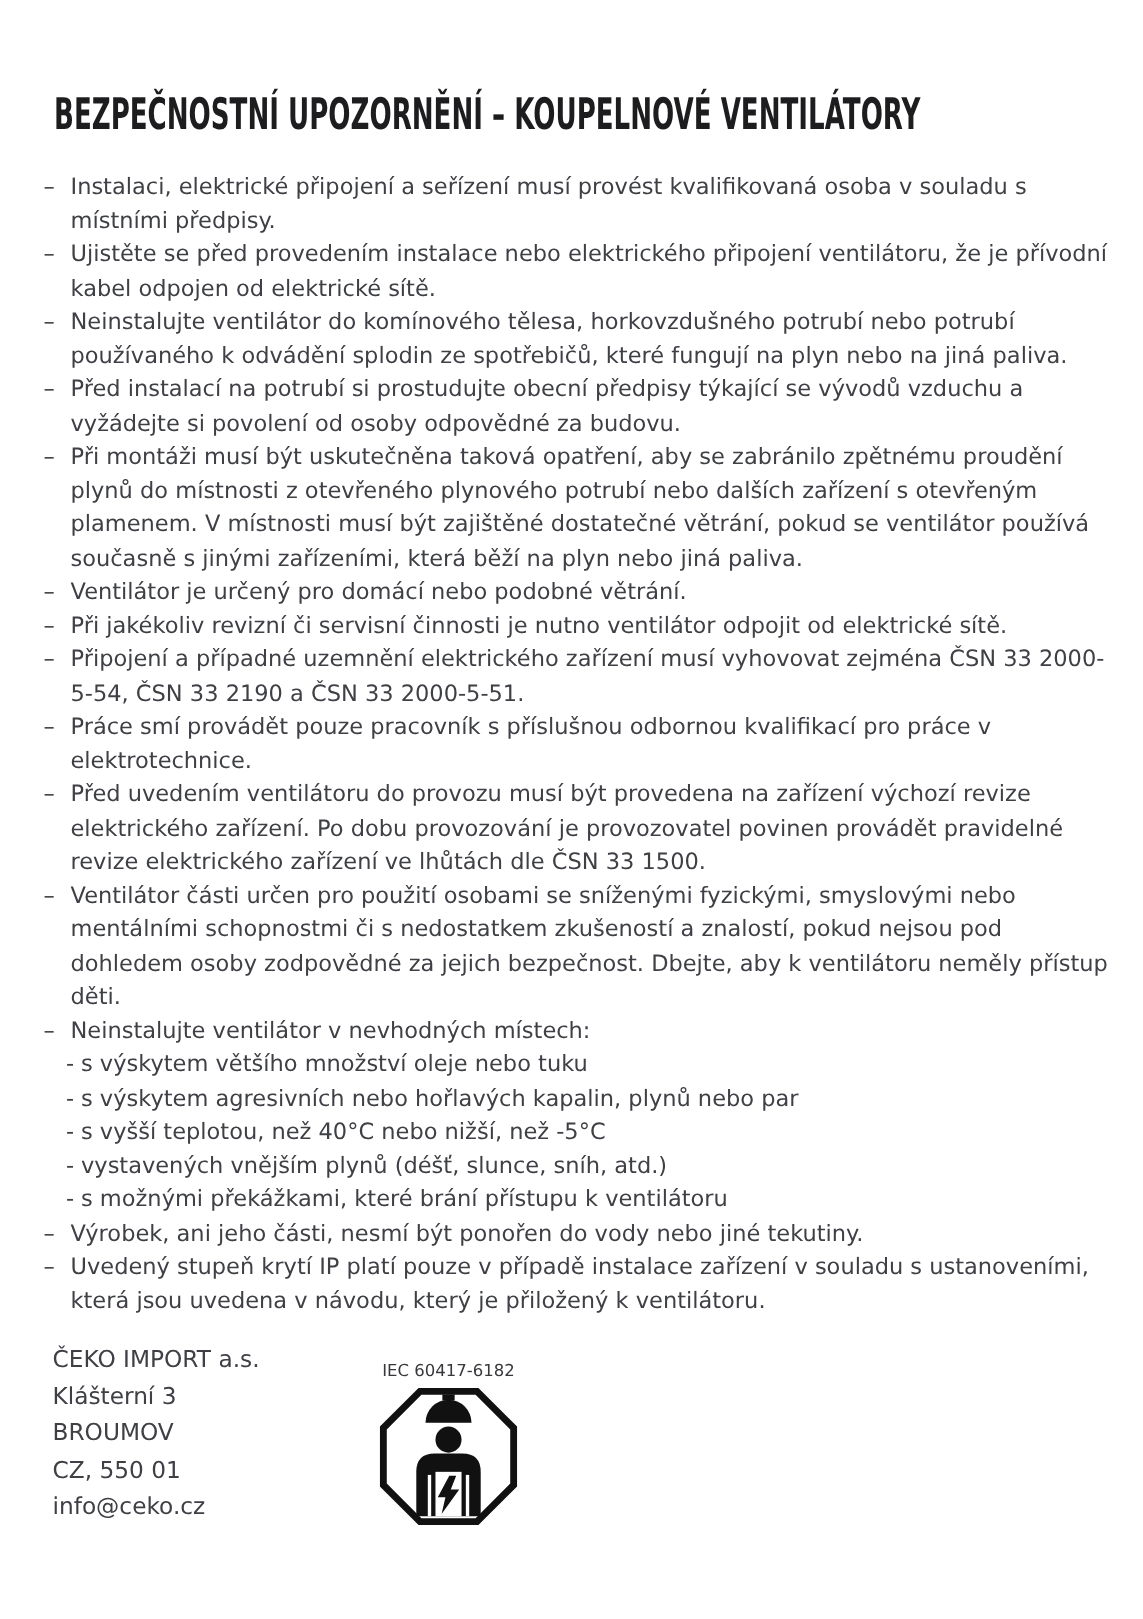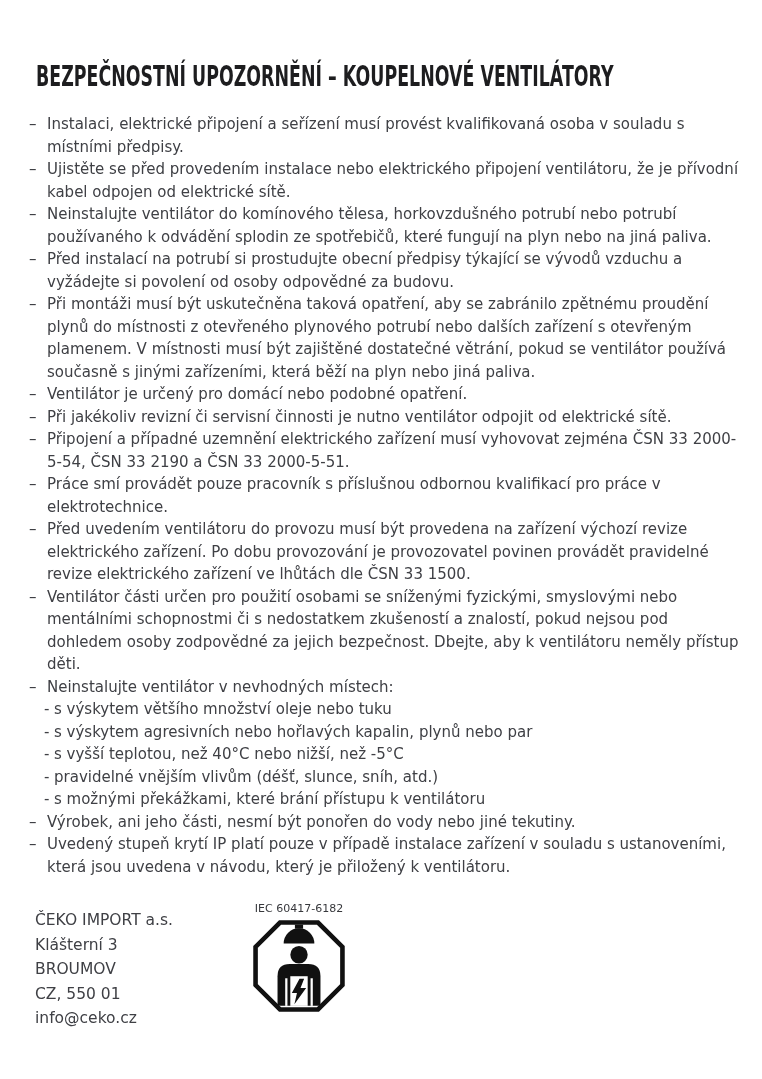--- a/index.html
+++ b/index.html
@@ -29,22 +29,22 @@
     margin-top: 21px;
     font-size: 15px;
     line-height: 22.5px;
   }
   .item { position: relative; padding-left: 18px; }
   .dash { position: absolute; left: 0; top: 0; }
   ul.sub-list { margin-left: -3px; }
   ul.sub-list li { position: relative; padding-left: 10px; }
   .footer {
     display: flex;
-    align-items: flex-start;
-    margin-top: 30px;
+    align-items: flex-end;
+    margin-top: 16px;
   }
   .company {
     width: 172px;
     margin-left: 6px;
     font-size: 15.5px;
     line-height: 24.5px;
     color: #3f4045;
   }
   .symbol {
     width: 132px;
@@ -82,21 +82,21 @@
     <li class="item">
       <span class="dash">–</span>
       <span class="txt">Před instalací na potrubí si prostudujte obecní předpisy týkající se vývodů vzduchu a vyžádejte si povolení od osoby odpovědné za budovu.</span>
     </li>
     <li class="item">
       <span class="dash">–</span>
       <span class="txt">Při montáži musí být uskutečněna taková opatření, aby se zabránilo zpětnému proudění plynů do místnosti z otevřeného plynového potrubí nebo dalších zařízení s otevřeným plamenem. V místnosti musí být zajištěné dostatečné větrání, pokud se ventilátor používá současně s jinými zařízeními, která běží na plyn nebo jiná paliva.</span>
     </li>
     <li class="item">
       <span class="dash">–</span>
-      <span class="txt">Ventilátor je určený pro domácí nebo podobné opatření.</span>
+      <span class="txt">Ventilátor je určený pro domácí nebo podobné větrání.</span>
     </li>
     <li class="item">
       <span class="dash">–</span>
       <span class="txt">Při jakékoliv revizní či servisní činnosti je nutno ventilátor odpojit od elektrické sítě.</span>
     </li>
     <li class="item">
       <span class="dash">–</span>
       <span class="txt">Připojení a případné uzemnění elektrického zařízení musí vyhovovat zejména ČSN 33 2000-5-54, ČSN 33 2190 a ČSN 33 2000-5-51.</span>
     </li>
     <li class="item">
@@ -122,21 +122,21 @@
         <li>
           <span class="dash">-</span>
           <span class="txt">s výskytem agresivních nebo hořlavých kapalin, plynů nebo par</span>
         </li>
         <li>
           <span class="dash">-</span>
           <span class="txt">s vyšší teplotou, než 40°C nebo nižší, než -5°C</span>
         </li>
         <li>
           <span class="dash">-</span>
-          <span class="txt">pravidelné vnějším vlivům (déšť, slunce, sníh, atd.)</span>
+          <span class="txt">vystavených vnějším plynů (déšť, slunce, sníh, atd.)</span>
         </li>
         <li>
           <span class="dash">-</span>
           <span class="txt">s možnými překážkami, které brání přístupu k ventilátoru</span>
         </li>
       </ul>
     </li>
     <li class="item">
       <span class="dash">–</span>
       <span class="txt">Výrobek, ani jeho části, nesmí být ponořen do vody nebo jiné tekutiny.</span>

